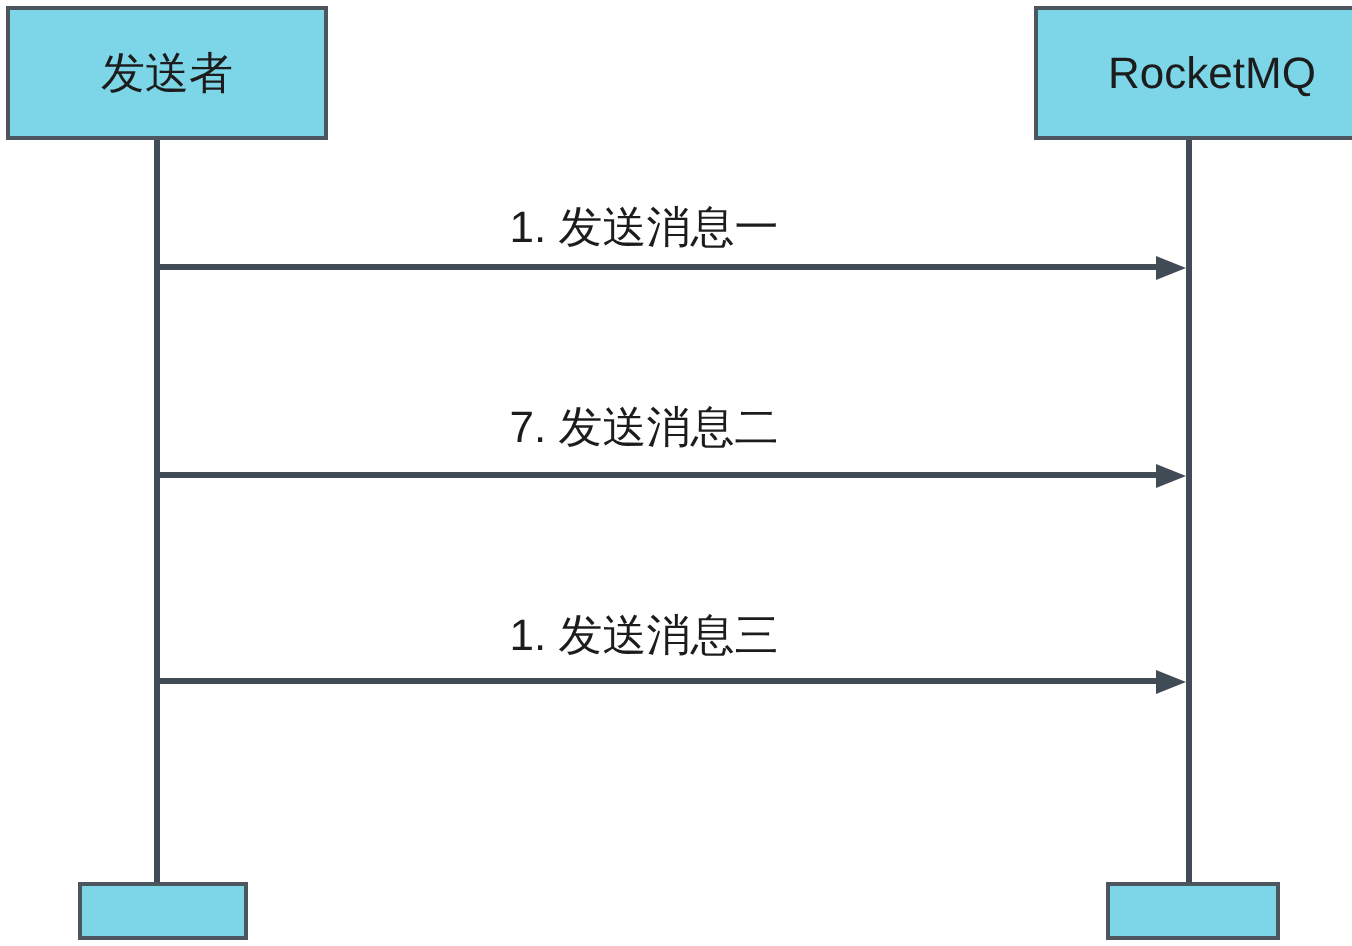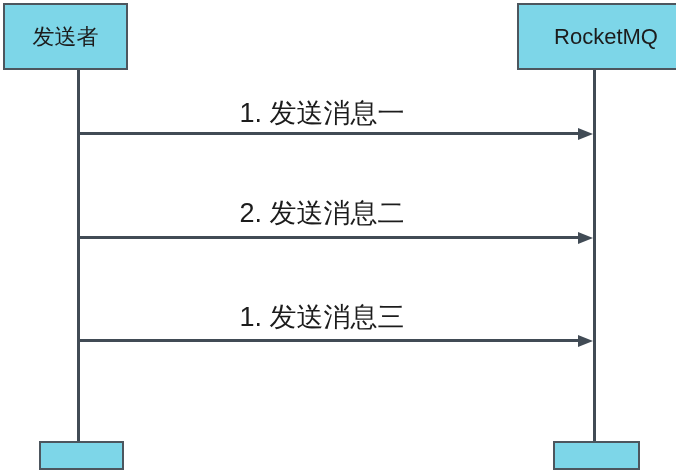--- a/index.html
+++ b/index.html
@@ -21,21 +21,21 @@
     position: absolute;
     box-sizing: border-box;
     background: var(--node_fill, #7dd6e8);
     border: 2px solid var(--node_border, #4d565e);
     display: flex;
     align-items: center;
     justify-content: center;
     color: var(--text_color, #1c1c1c);
     font-size: 22px;
   }
-  .actor-top-left  { left: 3px;   top: 3px; width: 125px; height: 67px; }
+  .actor-top-left  { left: 3px;   top: 3px; width: 161px; height: 67px; }
   .actor-top-right { left: 517px; top: 3px; width: 178px; height: 67px; }
 
   .end-box {
     position: absolute;
     box-sizing: border-box;
     background: var(--node_fill, #7dd6e8);
     border: 2px solid var(--node_border, #4d565e);
   }
   .end-left  { left: 39px;  top: 441px; width: 85px; height: 29px; }
   .end-right { left: 553px; top: 441px; width: 87px; height: 29px; }
@@ -72,21 +72,21 @@
   }
   .arrowhead-1 { top: 128px; }
   .arrowhead-2 { top: 232px; }
   .arrowhead-3 { top: 335px; }
 
   .msg-label {
     position: absolute;
     left: 0;
     width: 644px;
     text-align: center;
-    font-size: 27px;
+    font-size: 22px;
     line-height: 21px;
     color: var(--text_color, #1c1c1c);
   }
   .msg-label-1 { top: 103px; }
   .msg-label-2 { top: 203px; }
   .msg-label-3 { top: 307px; }
 </style>
 </head>
 <body>
 
@@ -99,21 +99,21 @@
     <span>RocketMQ</span>
   </div>
 
   <div class="lifeline lifeline-left"></div>
   <div class="lifeline lifeline-right"></div>
 
   <div class="msg-label msg-label-1">1. 发送消息一</div>
   <div class="msg-line msg-line-1"></div>
   <div class="arrowhead arrowhead-1"></div>
 
-  <div class="msg-label msg-label-2">2. 发送消息二</div>
+  <div class="msg-label msg-label-2">7. 发送消息二</div>
   <div class="msg-line msg-line-2"></div>
   <div class="arrowhead arrowhead-2"></div>
 
   <div class="msg-label msg-label-3">1. 发送消息三</div>
   <div class="msg-line msg-line-3"></div>
   <div class="arrowhead arrowhead-3"></div>
 
   <div class="end-box end-left"></div>
   <div class="end-box end-right"></div>
 

